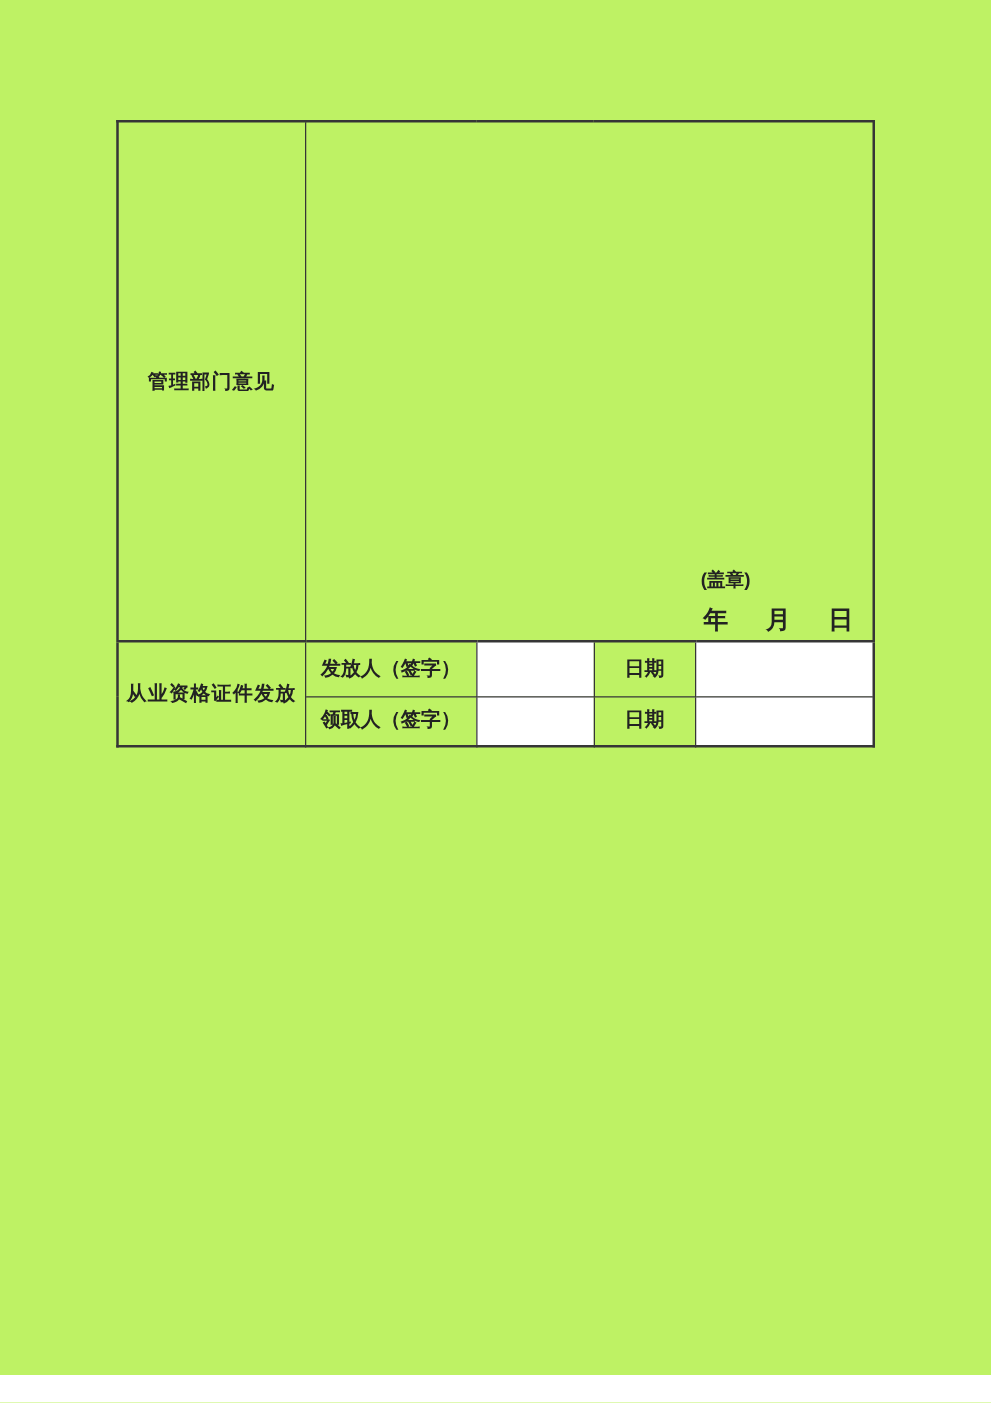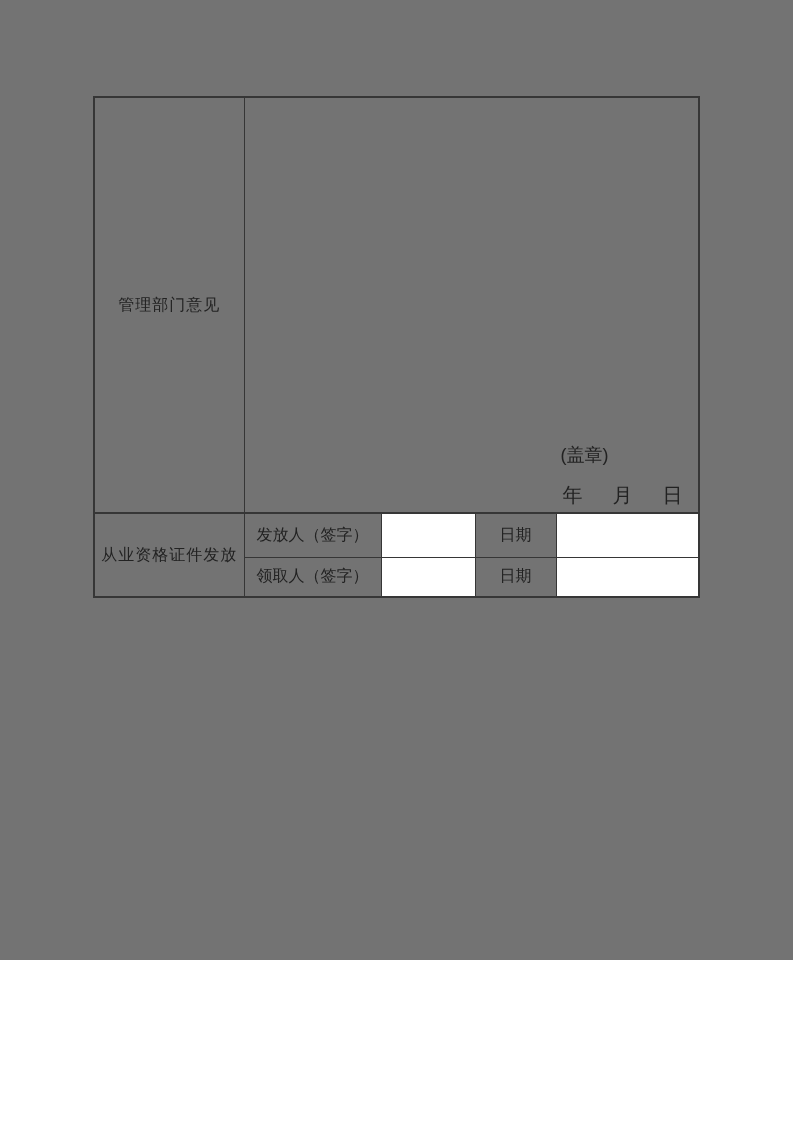--- a/index.html
+++ b/index.html
@@ -4,23 +4,24 @@
 <style>
   * { margin: 0; padding: 0; box-sizing: border-box; }
   html, body { background: #ffffff; }
   body {
     font-family: "Liberation Sans", "DejaVu Sans", sans-serif;
     color: #222222;
   }
   .page {
     position: relative;
     width: 793px;
-    height: 960px;
-    background: #737373;
+    height: 1100px;
+    background: #bef264;
     overflow: hidden;
+    font-weight: bold;
   }
   table.form-table {
     position: absolute;
     left: 93px;
     top: 96px;
     border-collapse: collapse;
     table-layout: fixed;
     border: 2px solid #363636;
   }
   table.form-table td {
@@ -37,22 +38,22 @@
   tr.row-issue-2 td { height: 40px; margin-top: 48px; }
   td.opinion-cell { vertical-align: top; }
   .opinion-box {
     position: relative;
     width: 100%;
     height: 413px;
   }
   .seal-hint {
     position: absolute;
     left: 316px;
-    top: 344px;
-    font-size: 18px;
+    top: 356px;
+    font-size: 15px;
     white-space: nowrap;
   }
   .date-line {
     position: absolute;
     left: 318px;
     top: 383px;
     font-size: 20px;
     letter-spacing: 5px;
     white-space: nowrap;
   }

